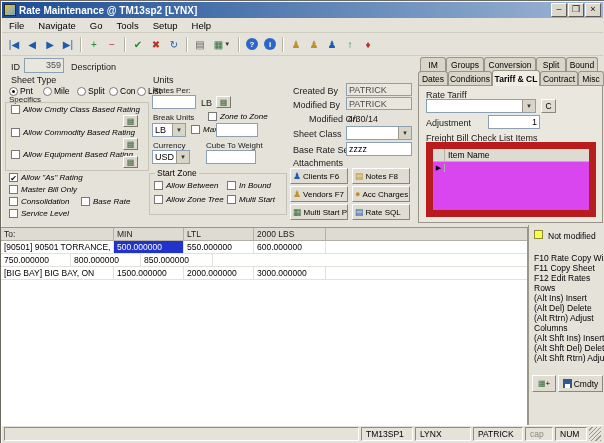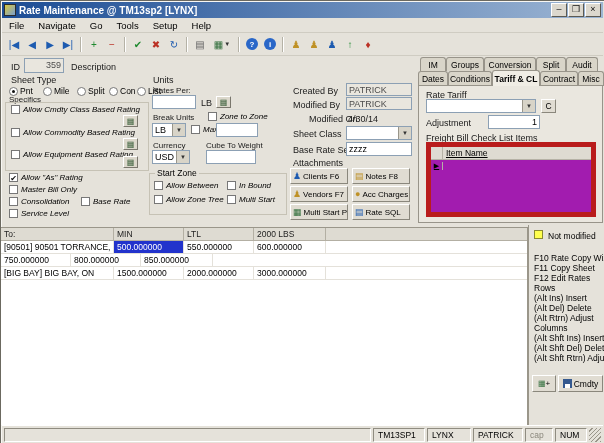--- a/index.html
+++ b/index.html
@@ -41,21 +41,21 @@
   .group{position:absolute;border:1px solid #c6c2b5;}
   .glab{position:absolute;background:#e5e2da;padding:0 2px;font-size:8.5px;white-space:nowrap;}
   
   .abtn{position:absolute;width:58px;height:16px;background:#e0dcd2;border:1px solid;border-color:#fff #8a877c #8a877c #fff;display:flex;align-items:center;padding:0 2px;font-size:8px;white-space:nowrap;overflow:hidden;box-sizing:border-box;}
   .aicon{font-size:9px;margin-right:2px;}
   
   .tab{position:absolute;background:#d9d5c9;border:1px solid #98948a;border-bottom:none;border-radius:3px 3px 0 0;font-size:8.5px;display:flex;align-items:center;justify-content:center;white-space:nowrap;overflow:hidden;box-sizing:border-box;}
   .tab.active{background:#f0ede5;font-weight:bold;z-index:3;}
   .tabpanel{position:absolute;left:417px;top:84px;width:185px;height:138px;background:#eae7df;border:1px solid #98948a;box-sizing:border-box;}
   .cbtn{position:absolute;width:15px;height:14px;background:#e0dcd2;border:1px solid;border-color:#fff #8a877c #8a877c #fff;font-size:8.5px;display:flex;align-items:center;justify-content:center;box-sizing:border-box;}
-  .listbox{position:absolute;background:#a21caf;border:5px solid #b91c1c;box-sizing:border-box;text-decoration:underline;}
+  .listbox{position:absolute;background:#d946ef;border:7px solid #b91c1c;box-sizing:border-box;}
   .lb-head{display:flex;height:12px;background:#dedbd2;border-bottom:1px solid #b5b2a6;font-size:8.5px;}
   .lb-mk{width:12px;border-right:1px solid #b5b2a6;box-sizing:border-box;}
   .lb-col{flex:1;padding:0 3px;display:flex;align-items:center;}
   .lb-row{display:flex;height:12px;font-size:7px;align-items:center;}
   
   .grid{position:absolute;left:0;top:226px;width:527px;height:198px;background:#fff;border-top:1px solid #9a968a;border-right:1px solid #9a968a;box-sizing:border-box;overflow:hidden;}
   .grow{display:flex;height:13px;}
   .gh{background:#dedbd2;border-right:1px solid #b3afa3;border-bottom:1px solid #b3afa3;font-size:8.5px;padding:0 3px;display:flex;align-items:center;white-space:nowrap;overflow:hidden;box-sizing:border-box;color:#222;}
   .gc{border-right:1px solid #e4e1da;border-bottom:1px solid #e4e1da;font-size:8.5px;padding:0 3px;display:flex;align-items:center;white-space:nowrap;overflow:hidden;box-sizing:border-box;}
   .sel{background:#2233cc;color:#fff;}
@@ -63,21 +63,21 @@
   .sidepanel{position:absolute;left:527px;top:224px;width:77px;height:200px;background:#e5e2da;border-left:1px solid #9a968a;overflow:hidden;box-sizing:border-box;}
   .indic{position:absolute;left:5px;top:5px;width:9px;height:9px;background:#ffff4e;border:1px solid #8a8a30;box-sizing:border-box;}
   .nm{position:absolute;left:19px;top:6px;font-size:8.5px;white-space:nowrap;}
   .sc{position:absolute;left:5px;top:28px;width:80px;font-size:8.5px;line-height:10px;}
   .sc div{white-space:nowrap;overflow:hidden;}
   .gpbtn{position:absolute;left:3px;top:150px;width:24px;height:17px;background:#e0dcd2;border:1px solid;border-color:#fff #8a877c #8a877c #fff;display:flex;align-items:center;justify-content:center;font-size:8px;box-sizing:border-box;}
   .savebtn{position:absolute;left:29px;top:150px;width:45px;height:17px;background:#e0dcd2;border:1px solid;border-color:#fff #8a877c #8a877c #fff;display:flex;align-items:center;justify-content:center;font-size:8.5px;gap:2px;box-sizing:border-box;}
   .disk{width:9px;height:9px;background:#35598f;position:relative;flex:0 0 auto;}
   .disk::after{content:"";position:absolute;left:2px;bottom:0;width:5px;height:4px;background:#fff;}
   
-  .statusbar{position:absolute;left:1px;top:424px;width:601px;height:18px;display:flex;align-items:flex-end;gap:2px;padding:1px 2px;border-top:1px solid #fff;box-sizing:border-box;}
+  .statusbar{position:absolute;left:1px;top:424px;width:601px;height:18px;display:flex;align-items:flex-start;gap:2px;padding:1px 2px;border-top:1px solid #fff;box-sizing:border-box;}
   .sp{height:14px;border:1px solid;border-color:#8f8c81 #fff #fff #8f8c81;font-size:8.5px;display:flex;align-items:center;padding:0 4px;white-space:nowrap;overflow:hidden;box-sizing:border-box;}
   .dim{color:#8b887d;}
   .grip{width:12px;height:14px;background:repeating-linear-gradient(135deg,#e5e2da 0 2px,#9a968a 2px 3px);flex:0 0 auto;}
 </style>
 </head>
 <body>
 
 <div class="win">
 
   <div class="titlebar">
@@ -285,21 +285,21 @@
   </div>
   <div class="abtn" style="left:351px;top:203px">
     <span class="aicon c-blue">▤</span>
     <span>Rate SQL</span>
   </div>
 
   <div class="tab" style="left:419px;top:56px;width:26px;height:14px">IM</div>
   <div class="tab" style="left:445px;top:56px;width:38px;height:14px">Groups</div>
   <div class="tab" style="left:483px;top:56px;width:52px;height:14px">Conversion</div>
   <div class="tab" style="left:535px;top:56px;width:30px;height:14px">Split</div>
-  <div class="tab" style="left:565px;top:56px;width:32px;height:14px">Audit</div>
+  <div class="tab" style="left:565px;top:56px;width:32px;height:14px">Bound</div>
   <div class="tab" style="left:417px;top:70px;width:30px;height:15px">Dates</div>
   <div class="tab" style="left:447px;top:70px;width:44px;height:15px">Conditions</div>
   <div class="tab active" style="left:491px;top:69px;width:48px;height:16px">Tariff &amp; CL</div>
   <div class="tab" style="left:539px;top:70px;width:38px;height:15px">Contract</div>
   <div class="tab" style="left:577px;top:70px;width:26px;height:15px">Misc</div>
 
   <div class="tabpanel"></div>
   <span class="lbl" style="left:425px;top:89px">Rate Tariff</span>
   <div class="input combo" style="left:425px;top:98px;width:110px;height:14px">
     <span></span>
@@ -371,20 +371,20 @@
     </div>
     <div class="savebtn">
       <span class="disk"></span>
       <span>Cmdty</span>
     </div>
   </div>
 
   <div class="statusbar">
     <span class="sp" style="flex:1"></span>
     <span class="sp" style="width:52px">TM13SP1</span>
-    <span class="sp" style="width:44px">LYNX</span>
+    <span class="sp" style="width:56px">LYNX</span>
     <span class="sp" style="width:50px">PATRICK</span>
     <span class="sp dim" style="width:28px">cap</span>
     <span class="sp" style="width:32px">NUM</span>
     <span class="grip"></span>
   </div>
 
 </div>
 
 </body></html>

